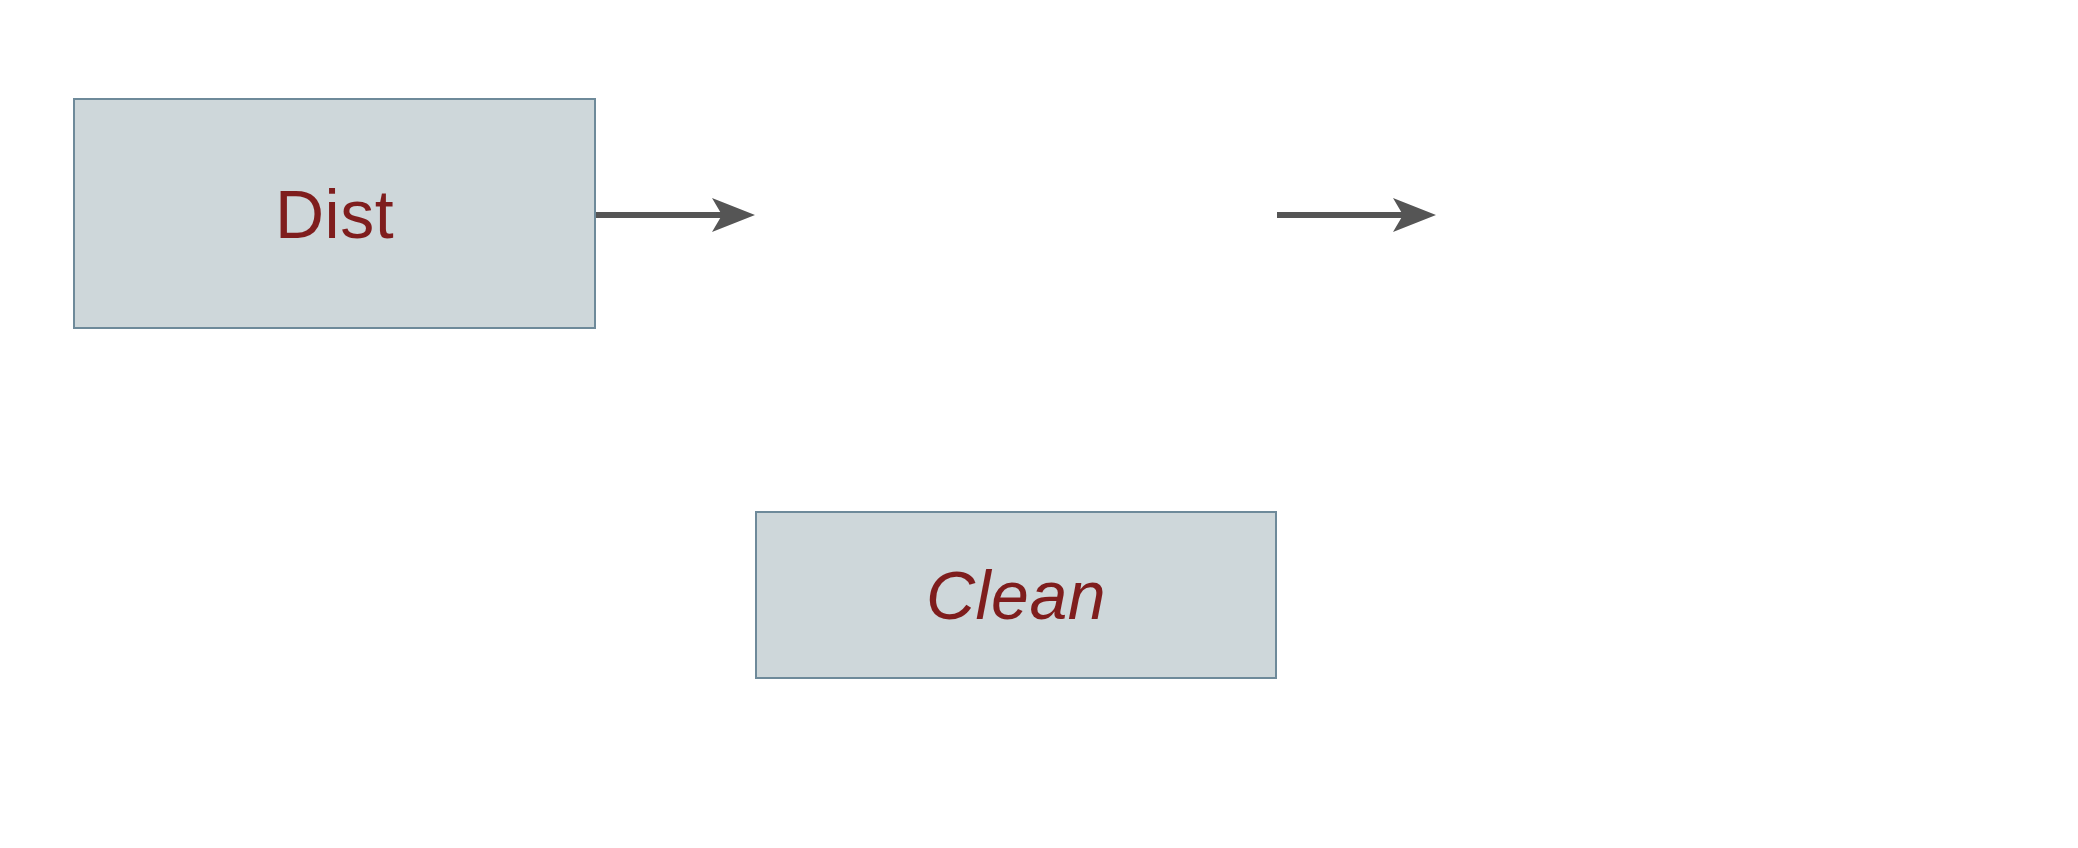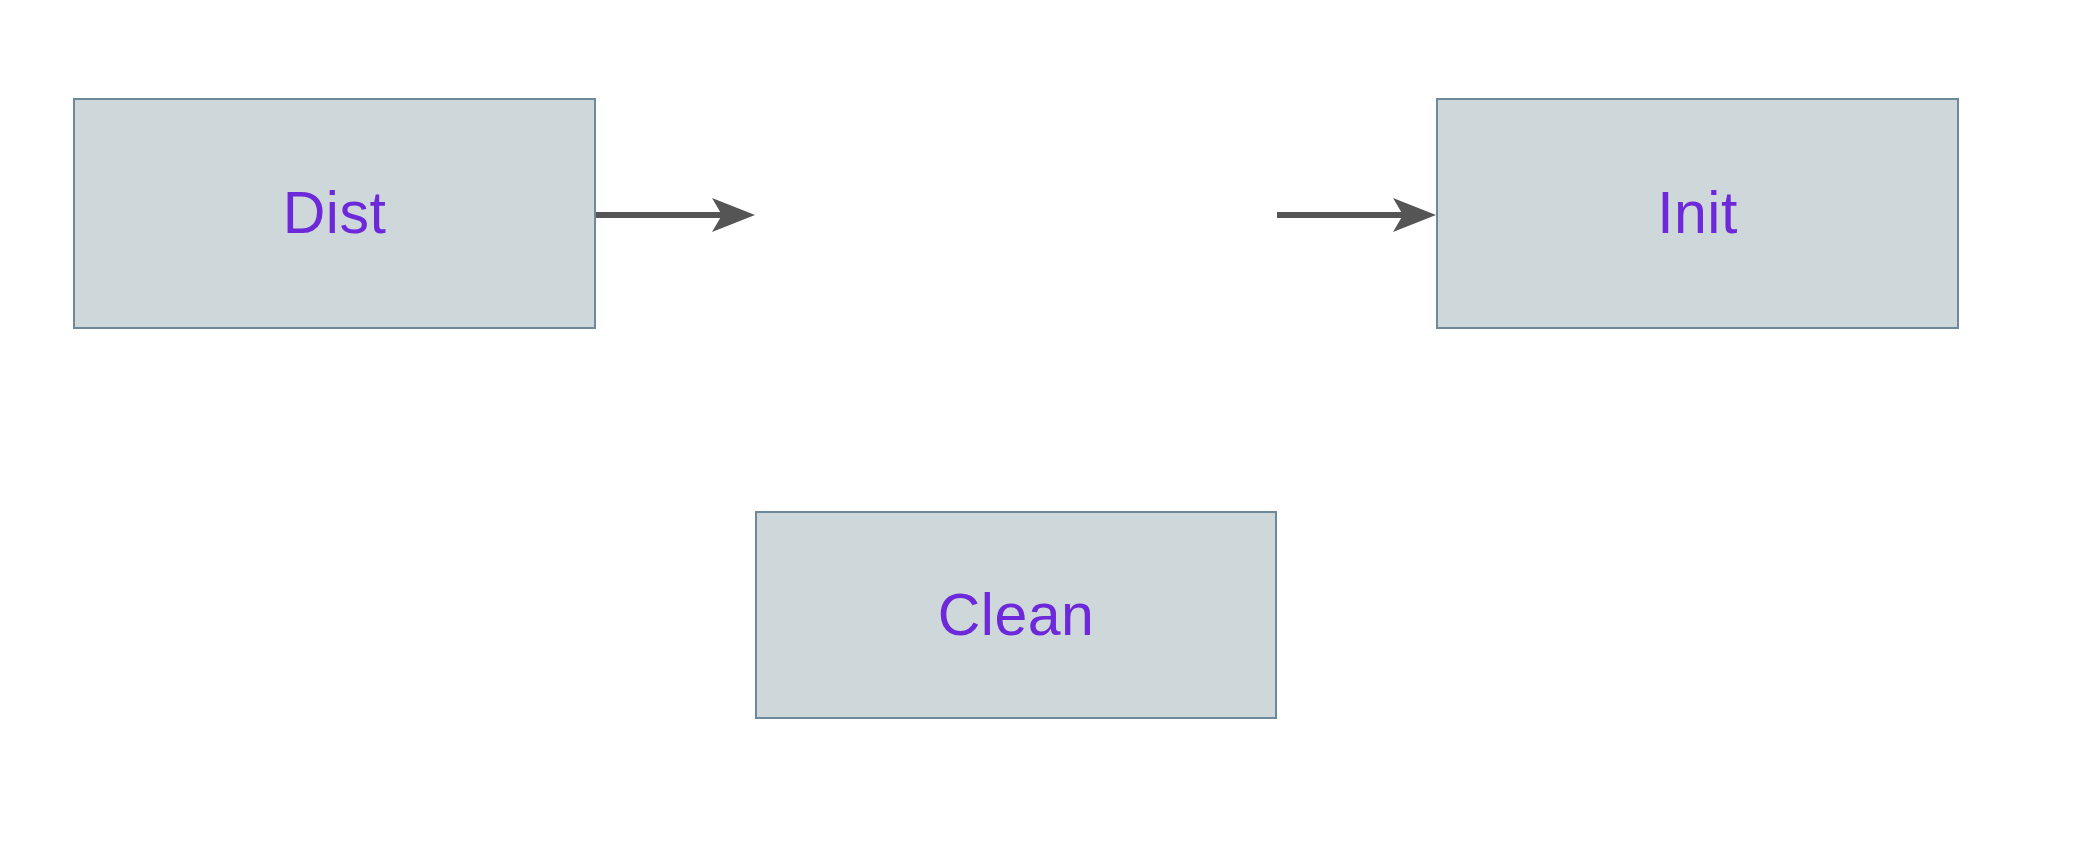--- a/index.html
+++ b/index.html
@@ -32,24 +32,24 @@
   .node {
     position: absolute;
     box-sizing: border-box;
     background: #ced7da;
     border: 2px solid #6e8a9a;
     display: flex;
     align-items: center;
     justify-content: center;
   }
   .node-label {
-    font-size: 59px;
+    font-size: 68px;
     line-height: 1;
     font-weight: 400;
-    color: #6d28d9;
+    color: #7f1d1d;
     letter-spacing: 0.5px;
     white-space: nowrap;
     user-select: none;
   }
 </style>
 </head>
 <body>
 
 <div id="canvas">
 
@@ -62,21 +62,18 @@
       <line x1="1277" y1="215" x2="1403" y2="215" stroke="#555555" stroke-width="6"></line>
       <path d="M 1436 215 L 1393 232 L 1403 215 L 1393 198 Z" fill="#555555"></path>
     </g>
   </svg>
 
   <div class="node" style="left:73px; top:98px; width:523px; height:231px;">
     <span class="node-label">Dist</span>
   </div>
 
 
-  <div class="node" style="left:1436px; top:98px; width:523px; height:231px;">
-    <span class="node-label">Init</span>
-  </div>
 
-  <div class="node" style="left:755px; top:511px; width:522px; height:208px;">
+  <div class="node" style="left:755px; top:511px; width:522px; height:168px;font-style:italic;">
     <span class="node-label">Clean</span>
   </div>
 
 </div>
 
 </body></html>

